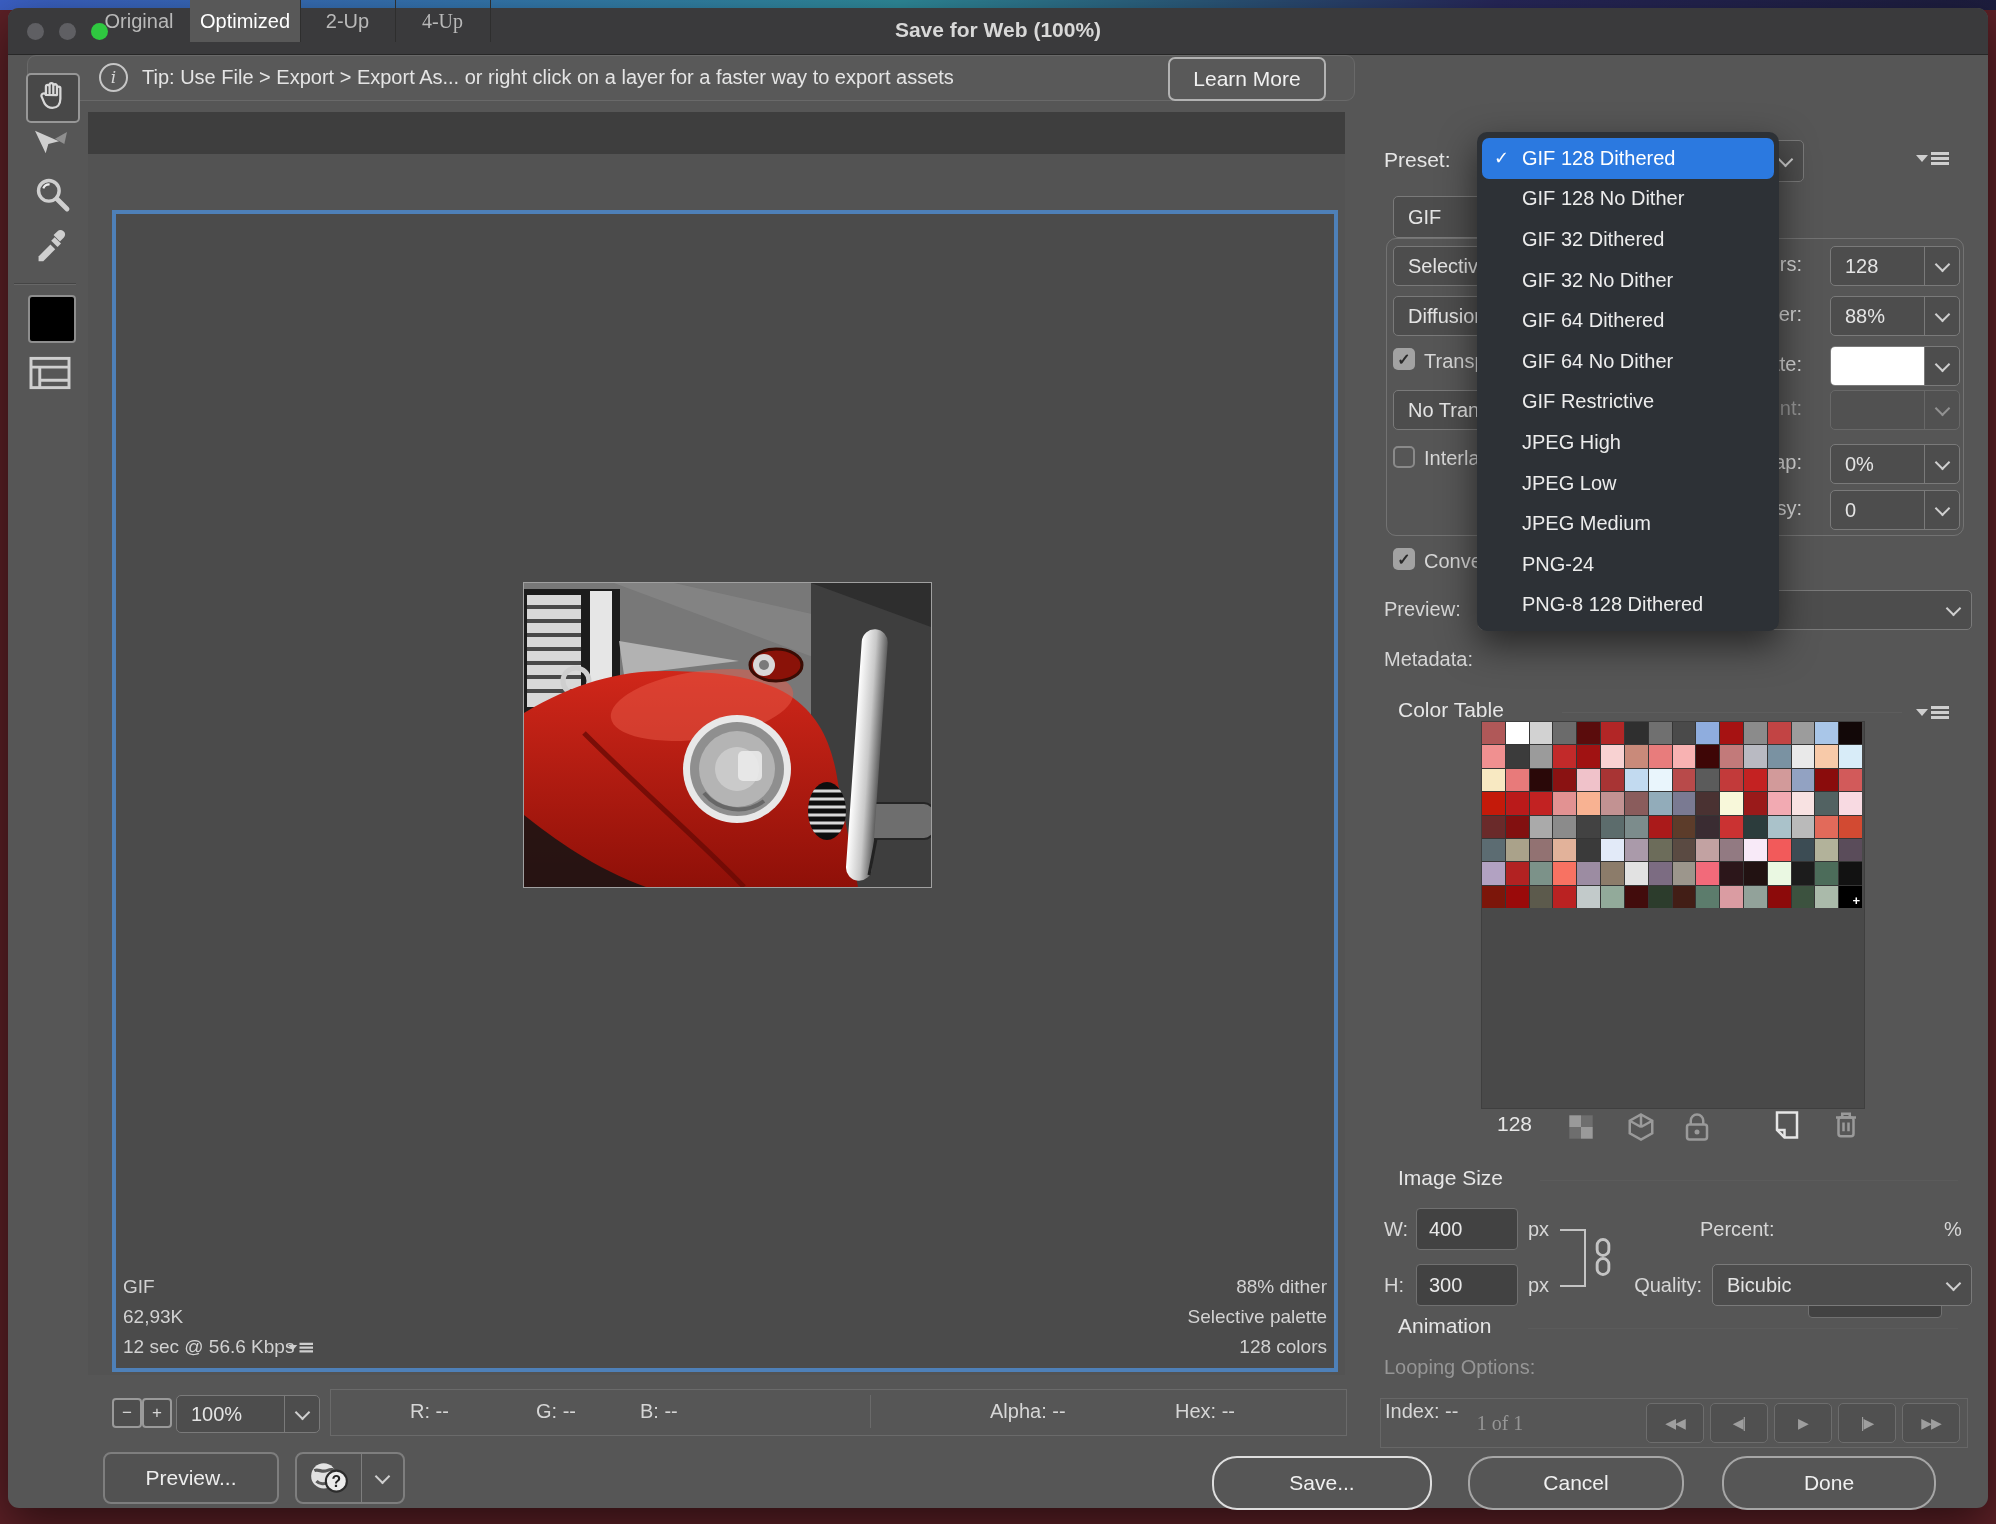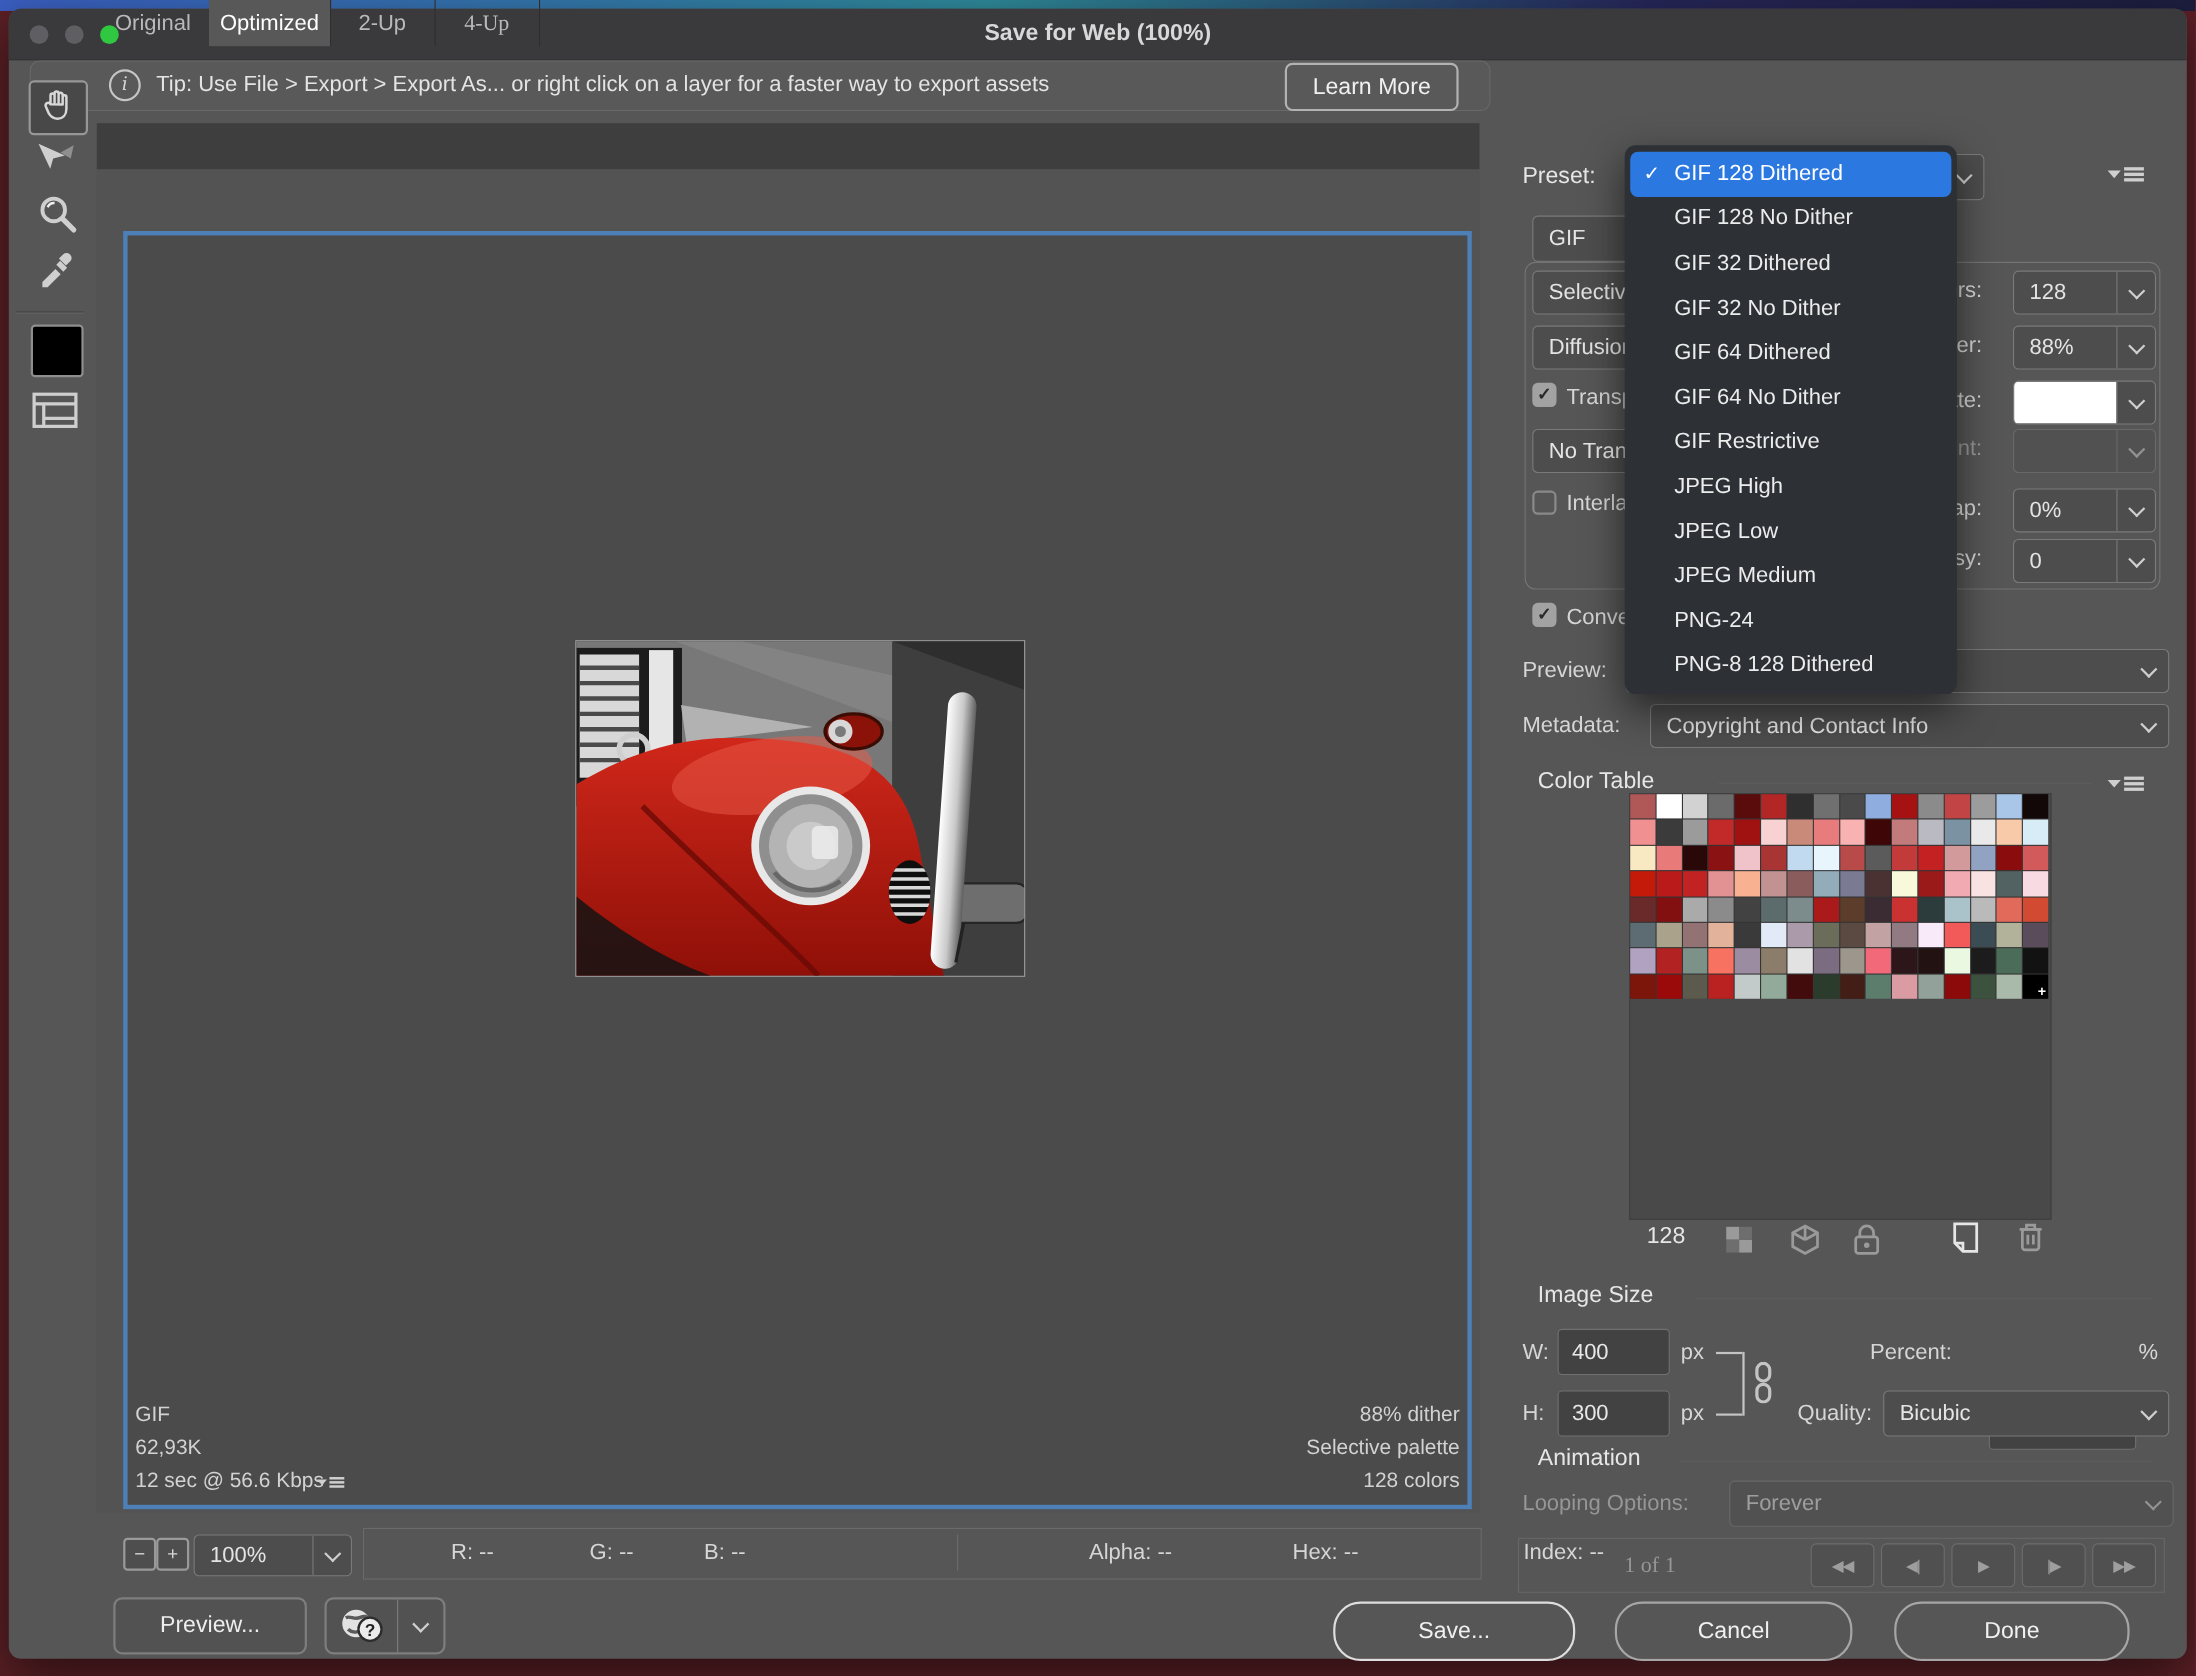--- a/index.html
+++ b/index.html
@@ -349,24 +349,20 @@
   <div class="cb on" style="left:1393px;top:548px;">✓</div>
   <div class="lbl" style="left:1424px;top:550px;">Convert to sRGB</div>
 
   <div class="lbl" style="left:1384px;top:598px;">Preview:</div>
   <div class="dd plain" style="left:1478px;top:590px;width:480px;height:38px;">
     <span class="val"></span>
       <span class="chevr"></span>
   </div>
 
   <div class="lbl" style="left:1384px;top:648px;">Metadata:</div>
-  <div class="dd plain" style="left:1500px;top:640px;width:458px;height:38px;">
-    <span class="val">Copyright and Contact Info</span>
-      <span class="chevr"></span>
-  </div>
 
   <div class="lbl big" style="left:1398px;top:698px;">Color Table</div>
   <div class="rule" style="left:1562px;top:712px;width:340px;opacity:.5;"></div>
   <div class="pmenu" style="left:1916px;top:704px;">
       <span class="tri"></span>
       <span class="lines"></span>
     </div>
   <div id="ctbox"></div>
   <div id="ctgrid">
       <div class="sw" style="background: rgb(176, 88, 88);"></div>
@@ -558,24 +554,20 @@
   </span>
   <div class="rlabel" style="left:1612px;top:1274px;width:90px;">Quality:</div>
   <div class="dd plain" style="left:1712px;top:1264px;width:246px;height:40px;">
     <span class="val">Bicubic</span>
       <span class="chevr"></span>
   </div>
 
   <div class="lbl big" style="left:1398px;top:1314px;">Animation</div>
   <div class="rule" style="left:1528px;top:1328px;width:430px;opacity:.4;"></div>
   <div class="lbl dim" style="left:1384px;top:1356px;">Looping Options:</div>
-  <div class="dd plain dis" style="left:1572px;top:1346px;width:390px;height:40px;">
-    <span class="val">Forever</span>
-      <span class="chevr"></span>
-  </div>
   <div id="framebar"></div>
   <div class="lbl dim" style="left:1440px;top:1412px;width:120px;text-align:center;font-family:Liberation Serif, serif;">1 of 1</div>
   <div id="pbrow">
       <div class="pbtn">◀◀</div>
       <div class="pbtn">◀|</div>
       <div class="pbtn">▶</div>
       <div class="pbtn">|▶</div>
       <div class="pbtn">▶▶</div>
     </div>
 

